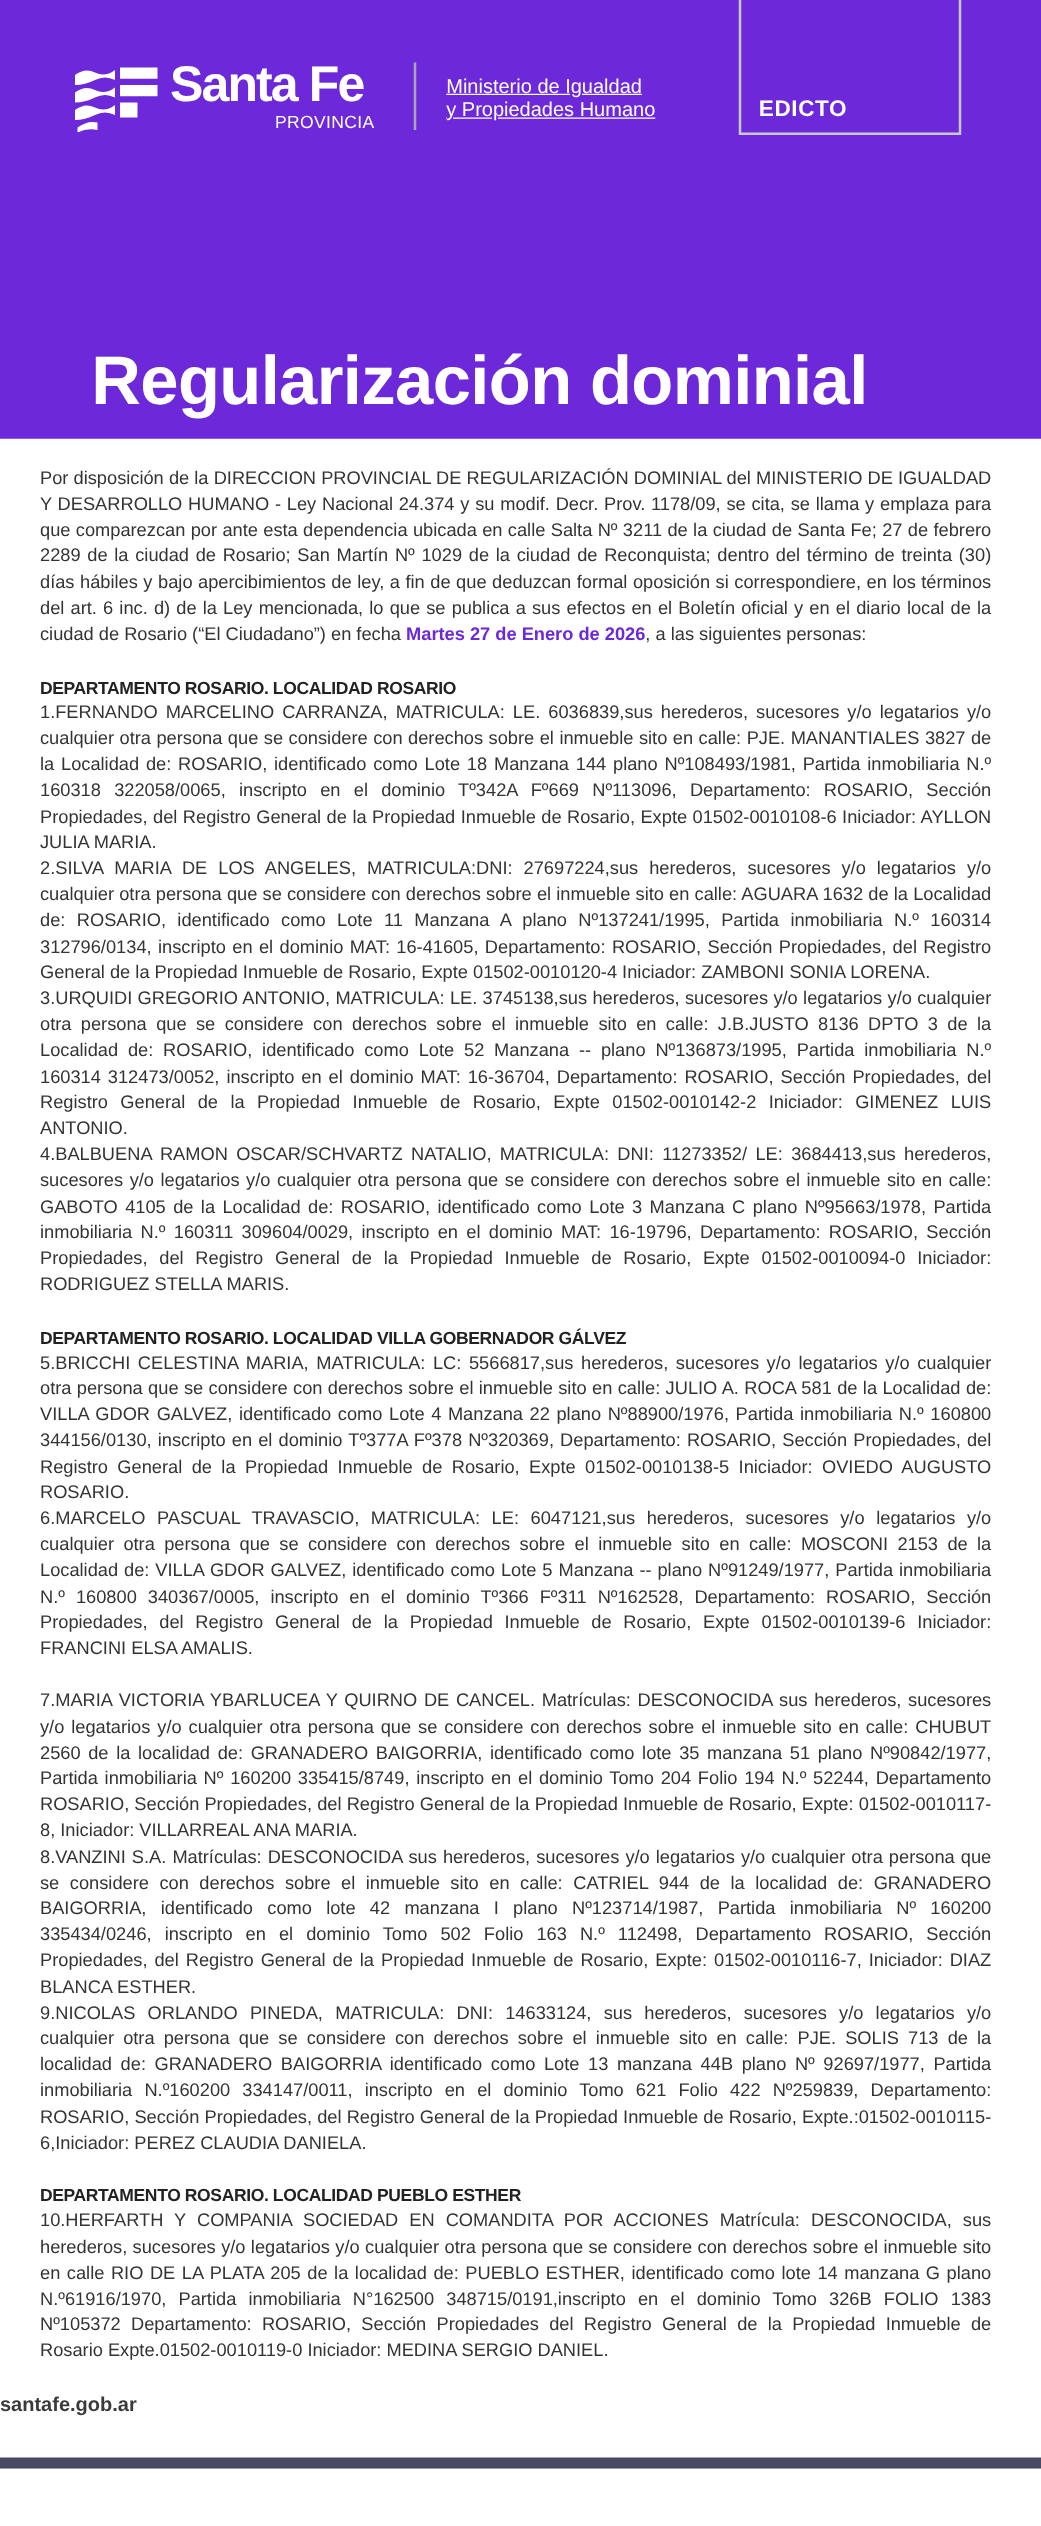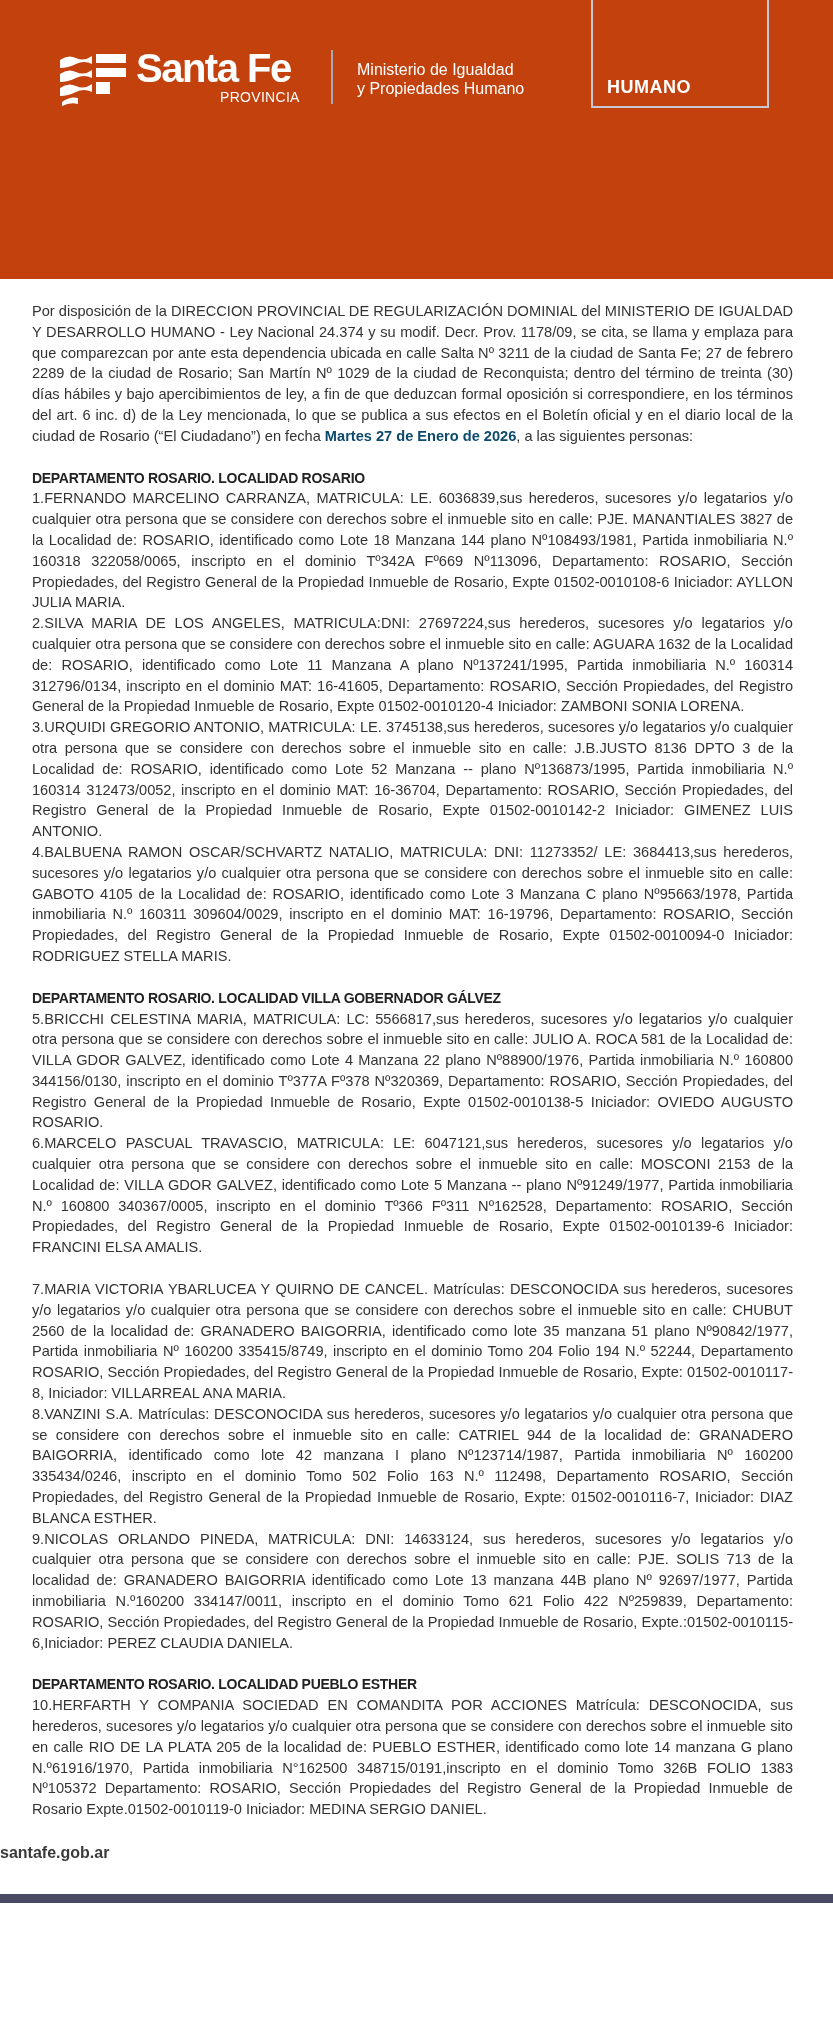--- a/index.html
+++ b/index.html
@@ -2,22 +2,22 @@
 <html><head>
 <meta charset="utf-8">
 <style>
   * { box-sizing: border-box; margin: 0; padding: 0; }
   html, body { width: 833px; background: #ffffff; }
   body { font-family: "Liberation Sans", sans-serif; color: #2b2b2b; }
 
   .header {
     position: relative;
     width: 833px;
-    height: 279px;
-    background: #c2410c;
+    height: 351px;
+    background: #6d28d9;
     overflow: hidden;
   }
   .logo {
     position: absolute;
     left: 58px; top: 50px;
     width: 260px; height: 58px;
   }
   .logo-mark {
     position: absolute; left: 0; top: 0;
     width: 70px; height: 56px;
@@ -33,21 +33,21 @@
     color: #ffffff; font-weight: 400;
     font-size: 14px; letter-spacing: 0.3px;
     line-height: 18px;
   }
   .divider {
     position: absolute; left: 331px; top: 50px;
     width: 2px; height: 54px; background: #a8a7ba;
   }
   .ministry {
     position: absolute; left: 357px; top: 60px;
-    color: #ffffff; font-size: 16px; line-height: 19px; font-weight: 500;
+    color: #ffffff; font-size: 16px; line-height: 19px; font-weight: 500; text-decoration: underline;
   }
   .edicto-box {
     position: absolute; left: 591px; top: -2px;
     width: 178px; height: 110px;
     border: 2px solid #c8c7d6;
   }
   .edicto-label {
     position: absolute; left: 14px; bottom: 8px;
     color: #ffffff; font-weight: 700; font-size: 18px; letter-spacing: 0.5px;
   }
@@ -55,21 +55,21 @@
     position: absolute; left: 34px; top: 272px;
     color: #ffffff; font-weight: 700; font-size: 55px;
     letter-spacing: -0.5px; line-height: 64px; white-space: nowrap; margin-left: 39px;
   }
 
   .content {
     padding: 22px 40px 0 32px;
     font-size: 14.6px; line-height: 20.8px; color: #333333;
   }
   .intro { text-align: justify; }
-  .intro b { font-weight: 700; color: #0c4a6e; }
+  .intro b { font-weight: 700; color: #6d28d9; }
   .section { margin-top: 21px; }
   .section-title {
     font-weight: 700; color: #222; font-size: 14px; line-height: 20.8px;
     letter-spacing: -0.3px;
   }
   .entry { text-align: justify; }
 
   .footer-link {
     text-align: left;
     padding: 24px 40px 0 0;
@@ -96,21 +96,21 @@
     </svg>
     <span class="logo-word">Santa Fe</span>
     <span class="logo-prov">PROVINCIA</span>
   </div>
   <div class="divider"></div>
   <div class="ministry">
     <div>Ministerio de Igualdad</div>
     <div>y Propiedades Humano</div>
   </div>
   <div class="edicto-box">
-    <span class="edicto-label">HUMANO</span>
+    <span class="edicto-label">EDICTO</span>
   </div>
   <h1 class="page-title">Regularización dominial</h1>
 </header>
 
 <main class="content">
   <p class="intro"><span>Por disposición de la DIRECCION PROVINCIAL DE REGULARIZACIÓN DOMINIAL del MINISTERIO DE IGUALDAD Y DESARROLLO HUMANO - Ley Nacional 24.374 y su modif. Decr. Prov. 1178/09, se cita, se llama y emplaza para que comparezcan por ante esta dependencia ubicada en calle Salta Nº 3211 de la ciudad de Santa Fe; 27 de febrero 2289 de la ciudad de Rosario; San Martín Nº 1029 de la ciudad de Reconquista; dentro del término de treinta (30) días hábiles y bajo apercibimientos de ley, a fin de que deduzcan formal oposición si correspondiere, en los términos del art. 6 inc. d) de la Ley mencionada, lo que se publica a sus efectos en el Boletín oficial y en el diario local de la ciudad de Rosario (“El Ciudadano”) en fecha </span><b>Martes 27 de Enero de 2026</b><span>, a las siguientes personas:</span></p>
 
   <section class="section">
     <div class="section-title">DEPARTAMENTO ROSARIO. LOCALIDAD ROSARIO</div>
     <p class="entry">1.FERNANDO MARCELINO CARRANZA, MATRICULA: LE. 6036839,sus herederos, sucesores y/o legatarios y/o cualquier otra persona que se considere con derechos sobre el inmueble sito en calle: PJE. MANANTIALES 3827 de la Localidad de: ROSARIO, identificado como Lote 18 Manzana 144 plano Nº108493/1981, Partida inmobiliaria N.º 160318 322058/0065, inscripto en el dominio Tº342A Fº669 Nº113096, Departamento: ROSARIO, Sección Propiedades, del Registro General de la Propiedad Inmueble de Rosario, Expte 01502-0010108-6 Iniciador: AYLLON JULIA MARIA.</p>

